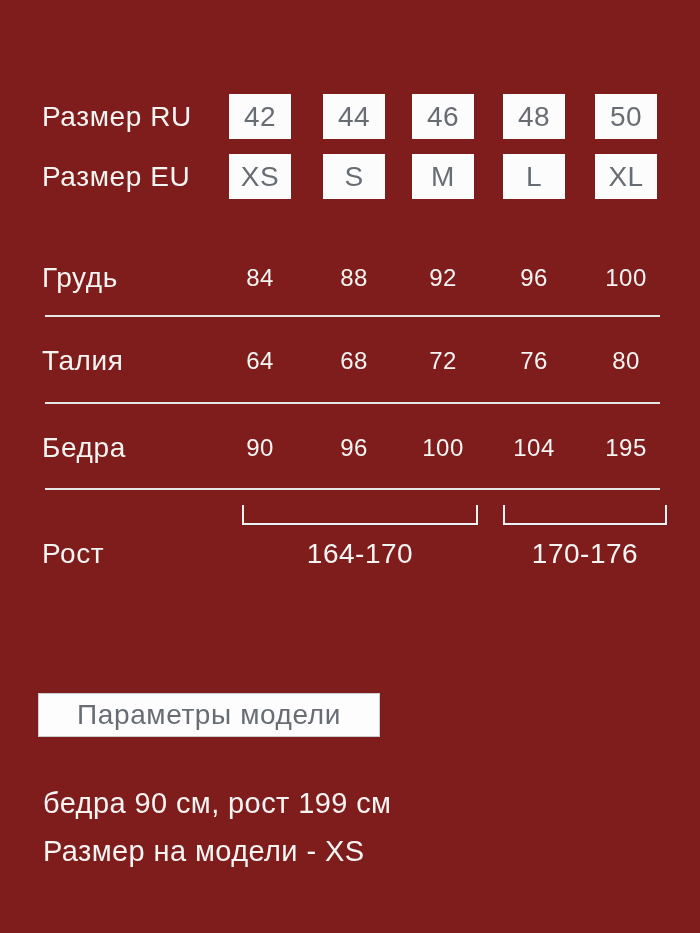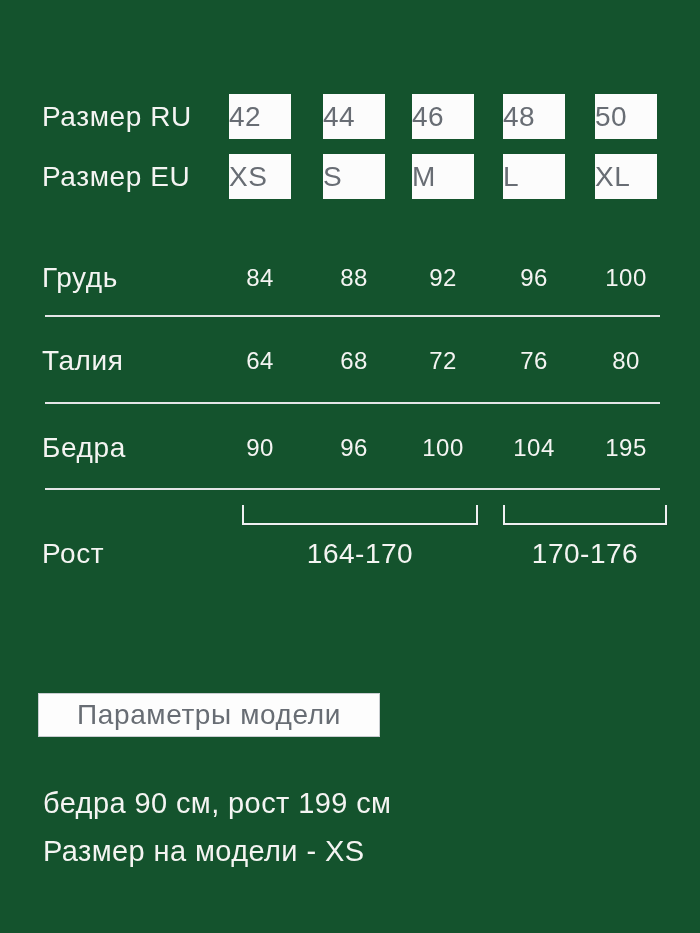--- a/index.html
+++ b/index.html
@@ -5,40 +5,40 @@
   html, body { margin: 0; padding: 0; }
   body {
     width: 700px; height: 933px;
     background: #61666D;
     font-family: "Liberation Sans", sans-serif;
     overflow: hidden;
   }
   .canvas {
     position: relative;
     width: 700px; height: 933px;
-    background: #14532d;
+    background: #7f1d1d;
     color: #F4F4F2;
   }
   .row-label {
     position: absolute;
     left: 42px;
     font-size: 28px;
     letter-spacing: 0.6px;
     color: #F4F4F2;
     height: 32px; line-height: 32px;
     white-space: nowrap;
   }
   .size-box {
     position: absolute;
     width: 62px; height: 45px;
     background: #FCFCFC;
     color: #686D74;
     font-size: 28px;
     line-height: 45px;
-    text-align: left;
+    text-align: center;
     letter-spacing: 0.5px;
   }
   .row-ru .size-box { top: 94px; }
   .row-eu .size-box { top: 154px; }
   .c0 { left: 229px; }
   .c1 { left: 323px; }
   .c2 { left: 412px; }
   .c3 { left: 503px; }
   .c4 { left: 595px; }
   .cell {

